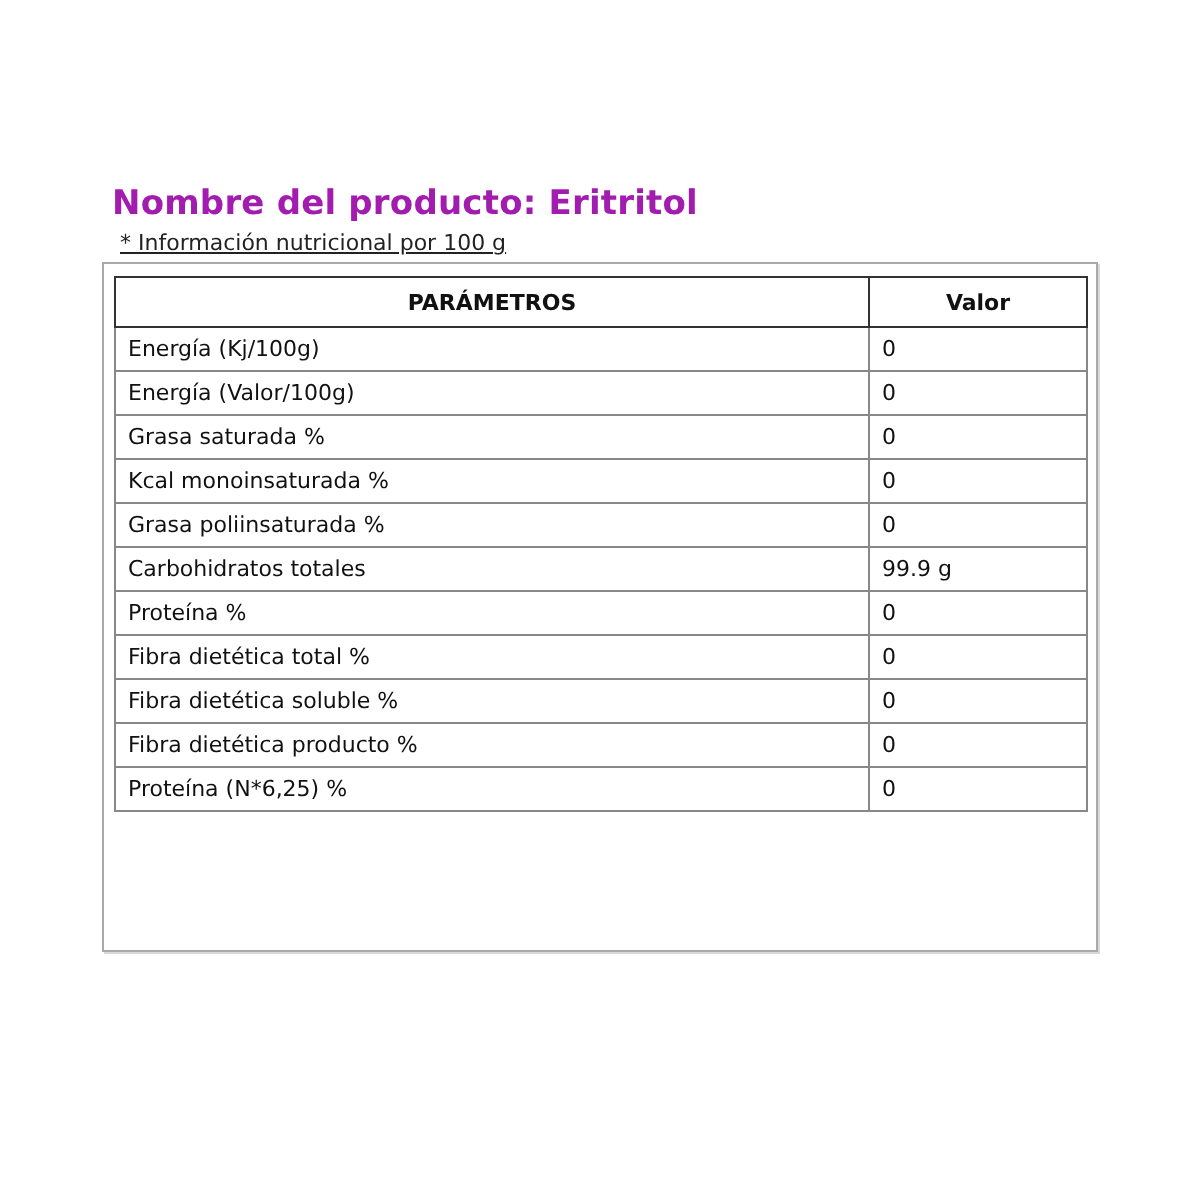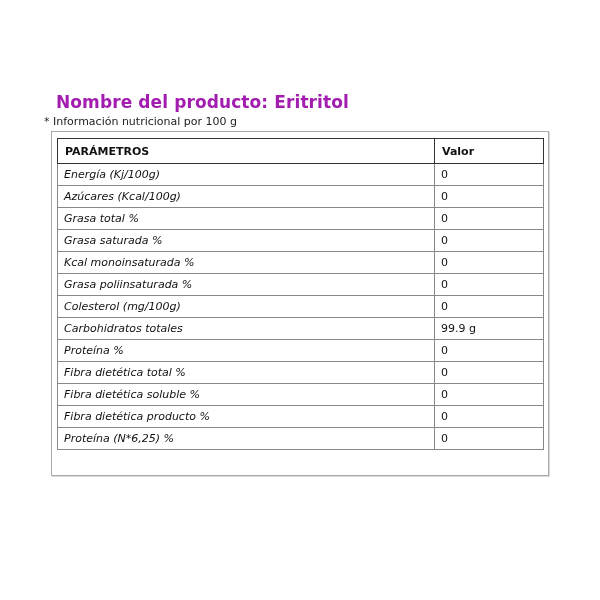--- a/index.html
+++ b/index.html
@@ -1,24 +1,24 @@
 <!DOCTYPE html>
 <html><head>
   <meta charset="utf-8">
   <style>
     html, body { margin: 0; padding: 0; background: #ffffff; }
     body { width: 600px; height: 600px; position: relative; font-family: "DejaVu Sans", sans-serif; color: #111; }
     .title { position: absolute; left: 56px; top: 92px; font-size: 17px; font-weight: bold; color: #a21caf; letter-spacing: 0.1px; }
-    .subtitle { position: absolute; left: 44px; top: 115px; font-size: 11px; color: #222; }
+    .subtitle { position: absolute; left: 60px; top: 115px; font-size: 11px; color: #222; text-decoration: underline; }
     .frame { position: absolute; left: 51px; top: 131px; width: 496px; height: 343px; border: 1px solid #a9a9a9; box-shadow: 1px 1px 0 #d8d8d8; }
     table { position: absolute; left: 5px; top: 6px; width: 487px; border-collapse: collapse; font-size: 11px; }
-    th { height: 24px; text-align: left; font-weight: bold; border: 1px solid #333; padding: 0 7px; color: #111; }
+    th { height: 24px; text-align: center; font-weight: bold; border: 1px solid #333; padding: 0 7px; color: #111; }
     th.val { padding-left: 7px; }
     td { height: 21px; border: 1px solid #888; padding: 0 6px; color: #111; }
-    td.label { width: 364px; font-style: italic; }
+    td.label { width: 364px; }
   </style>
 </head>
 <body>
 
 <div class="title">Nombre del producto: Eritritol</div>
 <div class="subtitle">* Información nutricional por 100 g</div>
 
 <div class="frame">
   <table>
     <thead>
@@ -26,41 +26,33 @@
         <th>PARÁMETROS</th>
         <th class="val">Valor</th>
       </tr>
     </thead>
     <tbody id="rows">
         <tr>
           <td class="label">Energía (Kj/100g)</td>
           <td>0</td>
         </tr>
         <tr>
-          <td class="label">Azúcares (Kcal/100g)</td>
-          <td>0</td>
-        </tr>
-        <tr>
-          <td class="label">Grasa total %</td>
+          <td class="label">Energía (Valor/100g)</td>
           <td>0</td>
         </tr>
         <tr>
           <td class="label">Grasa saturada %</td>
           <td>0</td>
         </tr>
         <tr>
           <td class="label">Kcal monoinsaturada %</td>
           <td>0</td>
         </tr>
         <tr>
           <td class="label">Grasa poliinsaturada %</td>
-          <td>0</td>
-        </tr>
-        <tr>
-          <td class="label">Colesterol (mg/100g)</td>
           <td>0</td>
         </tr>
         <tr>
           <td class="label">Carbohidratos totales</td>
           <td>99.9 g</td>
         </tr>
         <tr>
           <td class="label">Proteína %</td>
           <td>0</td>
         </tr>

